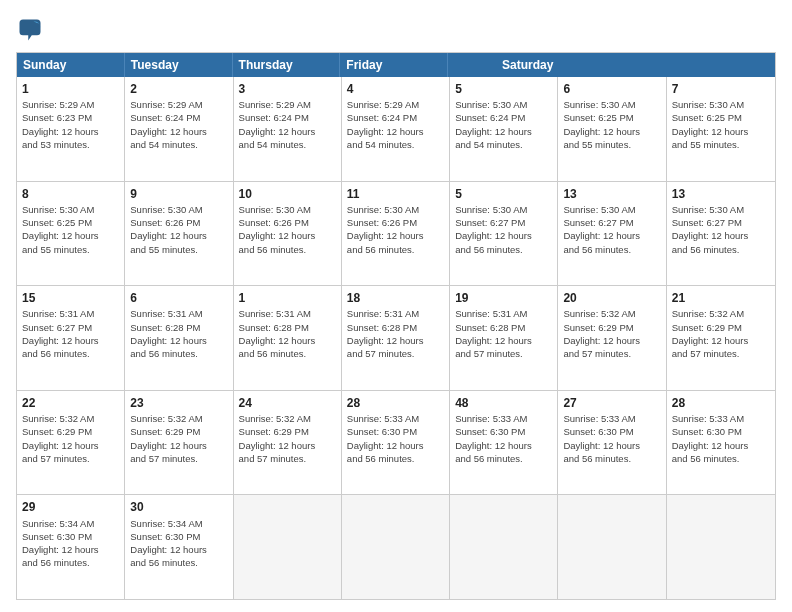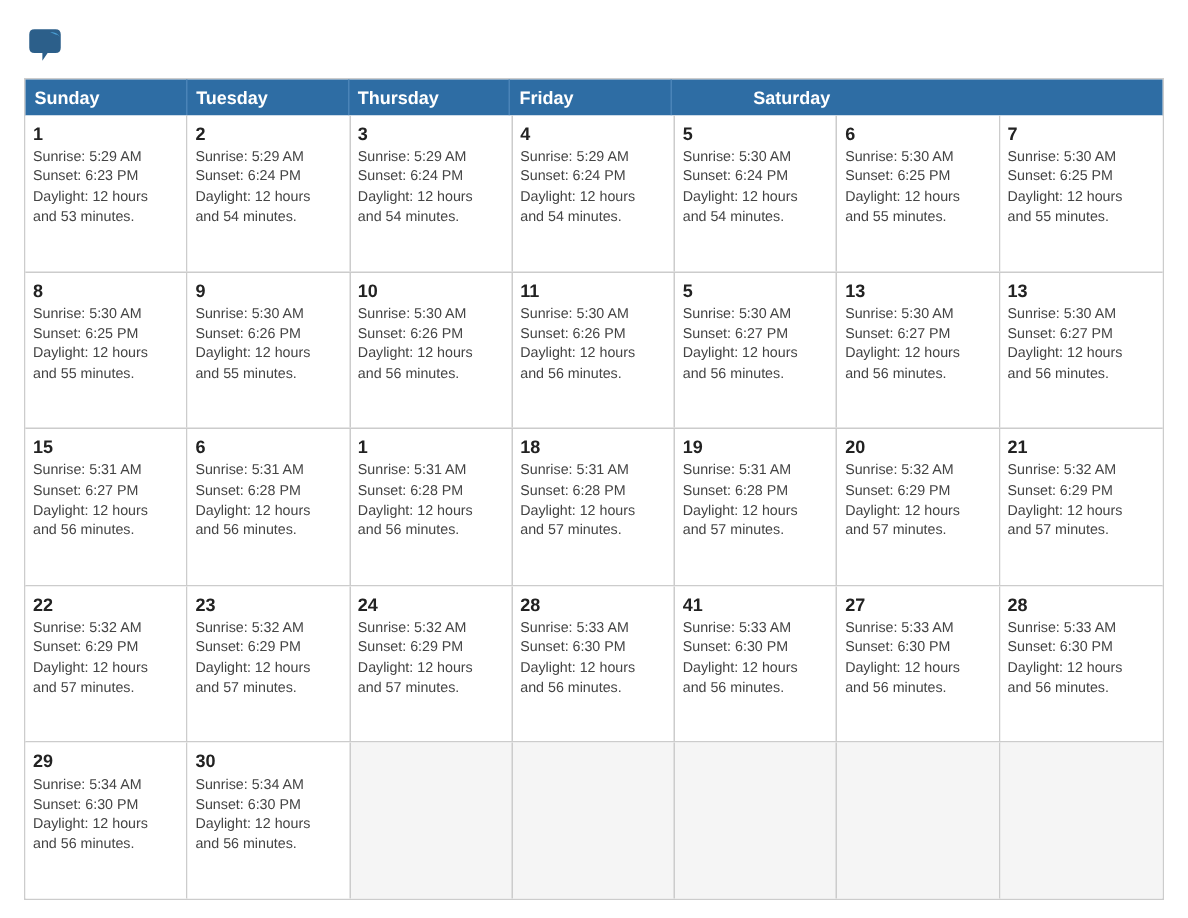--- a/index.html
+++ b/index.html
@@ -317,21 +317,21 @@
 and 57 minutes.</div>
           </div>
           <div class="cal-cell">
             <span class="day-num">28</span>
             <div class="cell-info" style="white-space: pre-line;">Sunrise: 5:33 AM
 Sunset: 6:30 PM
 Daylight: 12 hours
 and 56 minutes.</div>
           </div>
           <div class="cal-cell">
-            <span class="day-num">41</span>
+            <span class="day-num">48</span>
             <div class="cell-info" style="white-space: pre-line;">Sunrise: 5:33 AM
 Sunset: 6:30 PM
 Daylight: 12 hours
 and 56 minutes.</div>
           </div>
           <div class="cal-cell">
             <span class="day-num">27</span>
             <div class="cell-info" style="white-space: pre-line;">Sunrise: 5:33 AM
 Sunset: 6:30 PM
 Daylight: 12 hours

